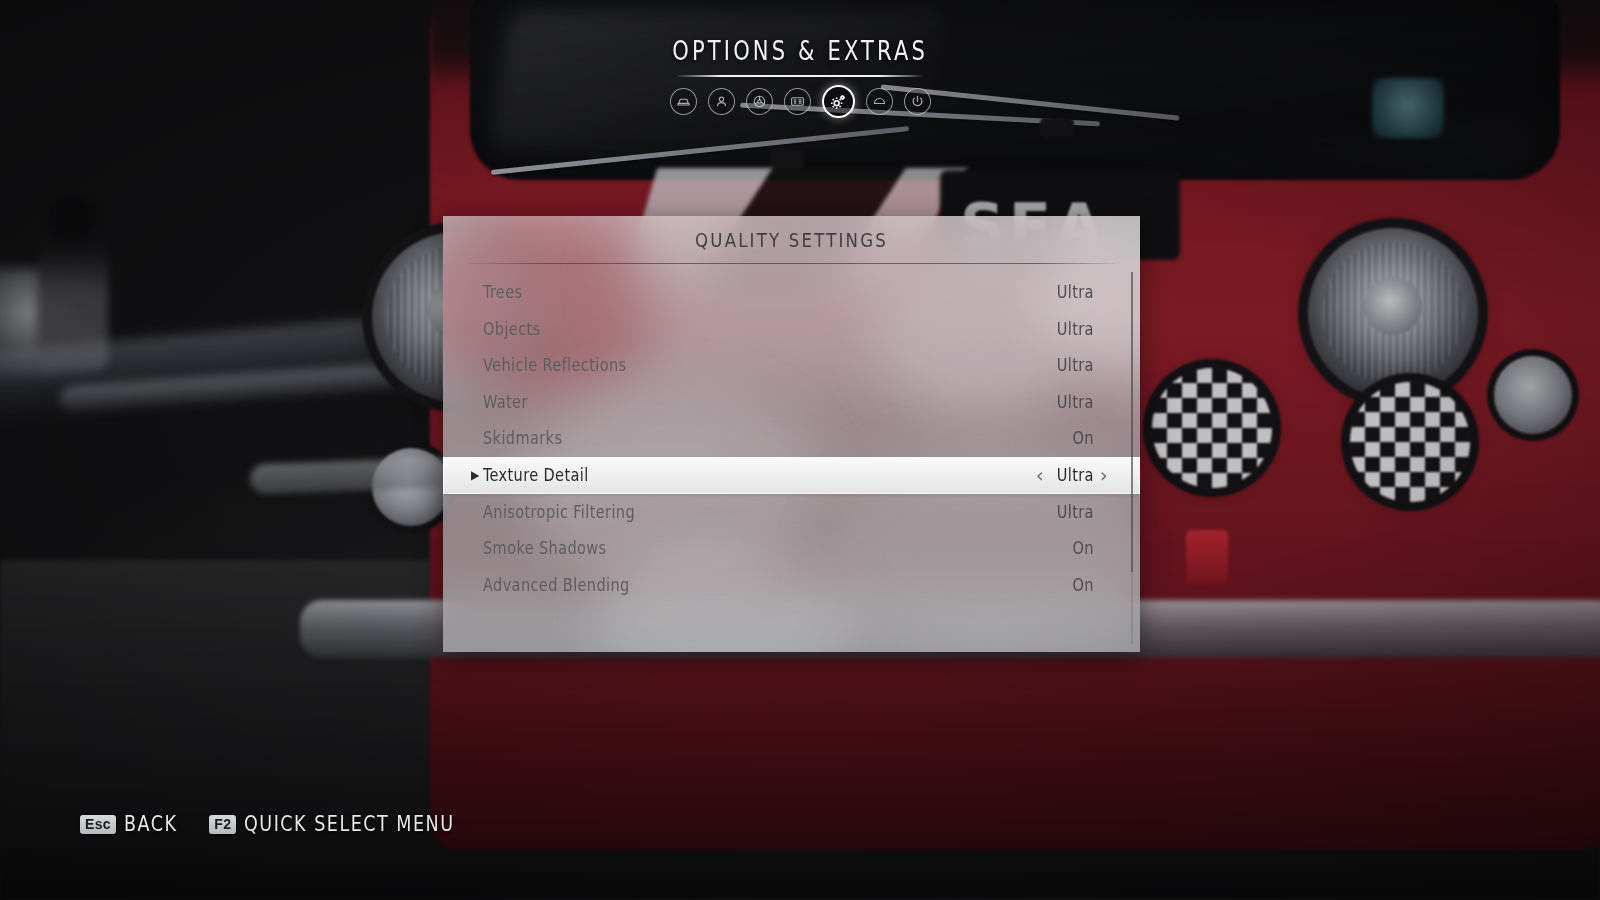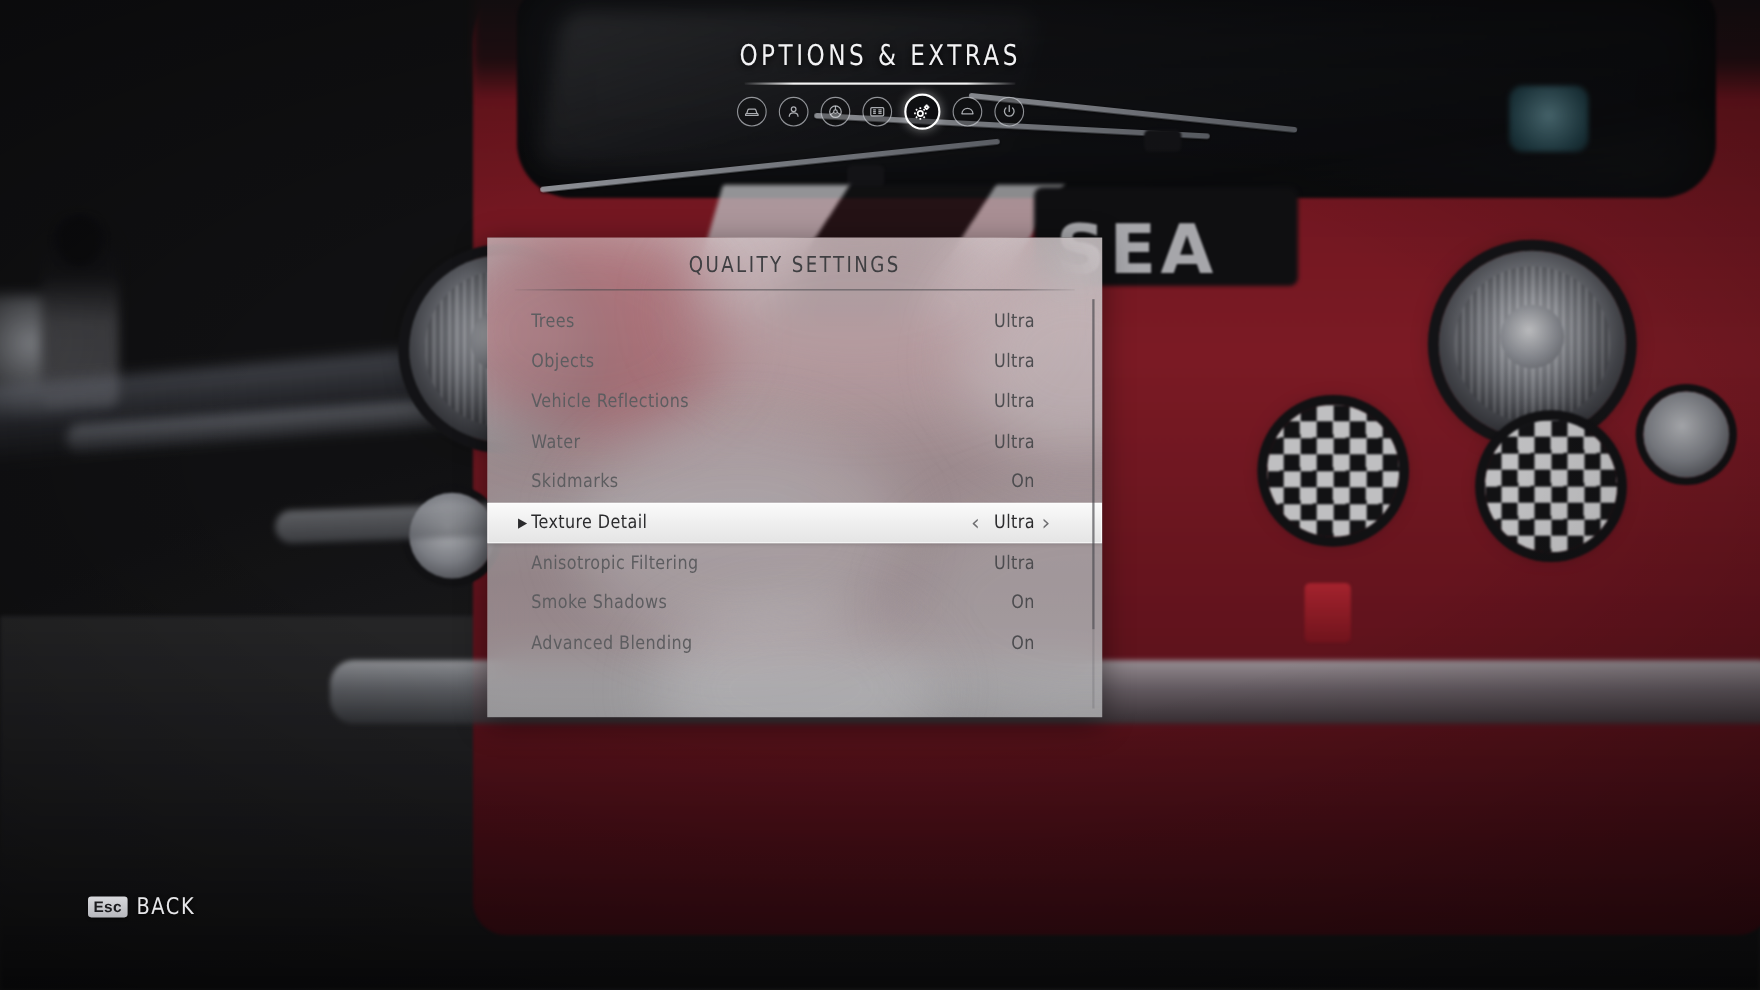--- a/index.html
+++ b/index.html
@@ -186,21 +186,21 @@
   .nav-icon.active {
     width:33px; height:33px; margin:-3px 0;
     border:2.4px solid #ffffff; color:#ffffff;
     background:rgba(12,12,14,.45);
     box-shadow:0 0 10px rgba(255,255,255,.45);
   }
   .nav-icon.active svg { width:20px; height:20px; }
 
   
   #panel {
-    position:absolute; left:443px; top:216px; width:559px; height:436px;
+    position:absolute; left:443px; top:216px; width:697px; height:436px;
     overflow:hidden;
     background:
       linear-gradient(180deg, rgba(214,205,207,.80) 0%, rgba(196,191,193,.80) 22%,
                               rgba(168,168,170,.80) 48%, rgba(158,158,160,.82) 72%,
                               rgba(170,170,172,.82) 100%);
     box-shadow:0 6px 26px rgba(0,0,0,.45);
     backdrop-filter:blur(18px);
   }
   .panel-blobs { position:absolute; inset:0; pointer-events:none; }
   .panel-blobs i {
@@ -221,21 +221,21 @@
     transform:scaleX(.92);
   }
   .panel-rule {
     position:relative; margin:11px 25px 0; height:1px;
     background:linear-gradient(90deg, rgba(70,70,74,.10), rgba(70,70,74,.75) 12%, rgba(70,70,74,.75) 88%, rgba(70,70,74,.10));
   }
 
   .rows { position:relative; margin-top:10px; }
   .row {
     position:relative; height:36.5px; display:flex; align-items:center;
-    padding:0 42px 0 28px;
+    padding:0 27px 0 28px;
     font-family:"DejaVu Sans Condensed","Liberation Sans", sans-serif;
     font-size:17px; letter-spacing:.4px;
   }
   .row .marker { width:12px; font-size:12px; color:#2c2c2e; opacity:0; line-height:1; }
   .row .label { flex:0 0 auto; color:#5d5d60; transform:scaleX(.95); transform-origin:left; }
   .row .spacer { flex:1 1 auto; }
   .row .chev {
     width:18px; text-align:center; font-size:20px; color:#7b7b7e; opacity:0;
     font-family:"DejaVu Sans", sans-serif; line-height:1;
   }
@@ -501,15 +501,19 @@
     <div class="scrollbar">
       <div class="thumb"></div>
     </div>
   </div>
 
   <div id="footer">
       <div class="hint">
         <span class="keycap">Esc</span>
         <span class="hint-label">BACK</span>
       </div>
+      <div class="hint">
+        <span class="keycap">F2</span>
+        <span class="hint-label">QUICK SELECT MENU</span>
+      </div>
     </div>
 
 </div>
 
 </body></html>

